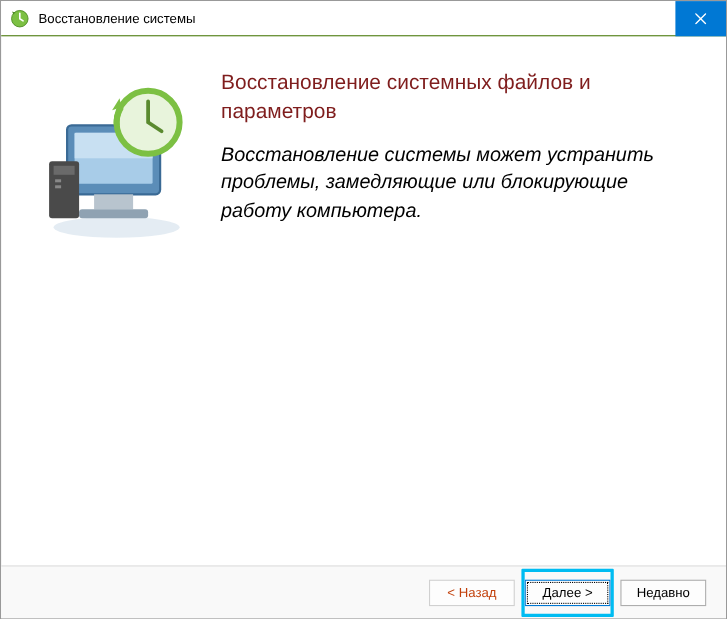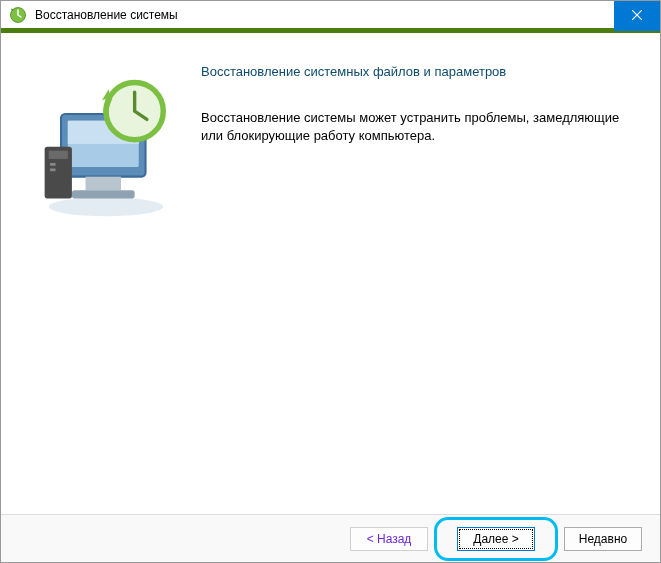--- a/index.html
+++ b/index.html
@@ -10,21 +10,21 @@
       height: 563px;
       overflow: hidden;
       border: 1px solid #999;
     }
     .titlebar {
       height: 32px;
       background: #fff;
       display: flex;
       align-items: center;
       padding: 0 0 0 8px;
-      border-bottom: 5px solid #4d7c0f;
+      border-bottom: 1px solid #4d7c0f;
     }
     .titlebar-icon {
       width: 18px;
       height: 18px;
       margin-right: 8px;
       flex-shrink: 0;
     }
     .titlebar-text {
       font-size: 12px;
       color: #000;
@@ -52,31 +52,32 @@
     }
     .restore-icon {
       width: 110px;
       height: 110px;
     }
     .main {
       padding: 10px 40px 0 20px;
       flex: 1;
     }
     .heading {
-      font-size: 13px;
-      color: #0c4a6e;
+      font-size: 19px;
+      color: #7f1d1d;
       font-weight: 400;
       line-height: 1.35;
-      margin-bottom: 28px;
+      margin-bottom: 14px;
     }
     .para {
-      font-size: 13px;
+      font-size: 18px;
       color: #000;
       line-height: 1.4;
       margin-bottom: 22px;
+      font-style: italic;
     }
     .footer {
       height: 49px;
       border-top: 1px solid #ddd;
       display: flex;
       align-items: center;
       justify-content: flex-end;
       padding: 0 18px 0 0;
       gap: 6px;
       background: #f9f9f9;
@@ -85,33 +86,33 @@
       min-width: 78px;
       height: 24px;
       font-size: 12px;
       background: #fdfdfd;
       border: 1px solid #adadad;
       cursor: pointer;
       padding: 0 10px;
       font-family: inherit;
     }
     .btn:disabled {
-      color: #6d28d9;
+      color: #c2410c;
       cursor: default;
       border-color: #d0d0d0;
     }
     .btn.default {
       border: 1px solid #0078d4;
       outline: 1px dotted #000;
       outline-offset: -3px;
     }
     .highlight-ring {
       border: 3px solid #00bcf2;
-      border-radius: 14px;
-      padding: 7px 20px;
+      border-radius: 1px;
+      padding: 7px 0;
       display: inline-flex;
     }
   </style>
 </head>
 <body>
 
 <div class="titlebar">
   <span class="titlebar-icon">
     <svg viewBox="0 0 18 18">
       <circle cx="9" cy="9" r="7.5" fill="#7cc043" stroke="#4a8a1f" stroke-width="0.8"></circle>

